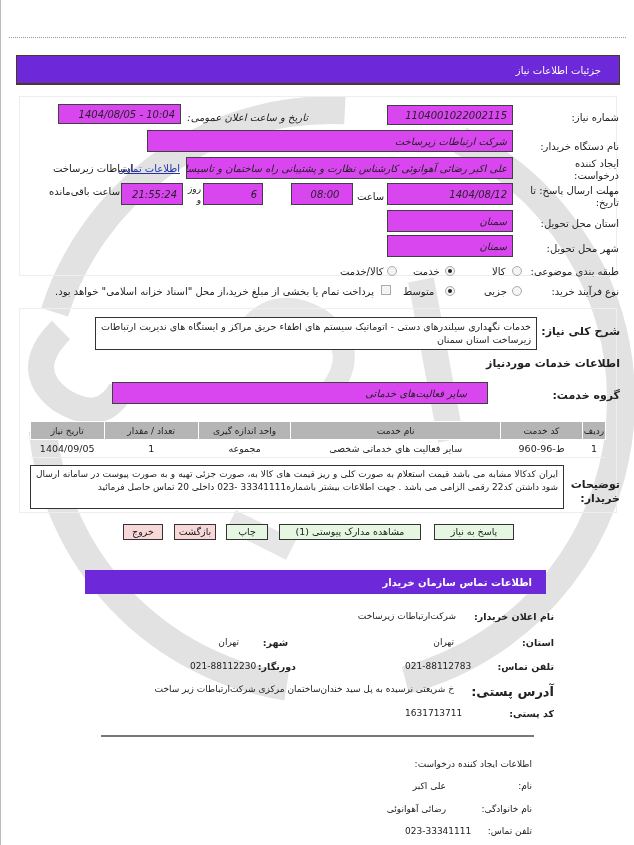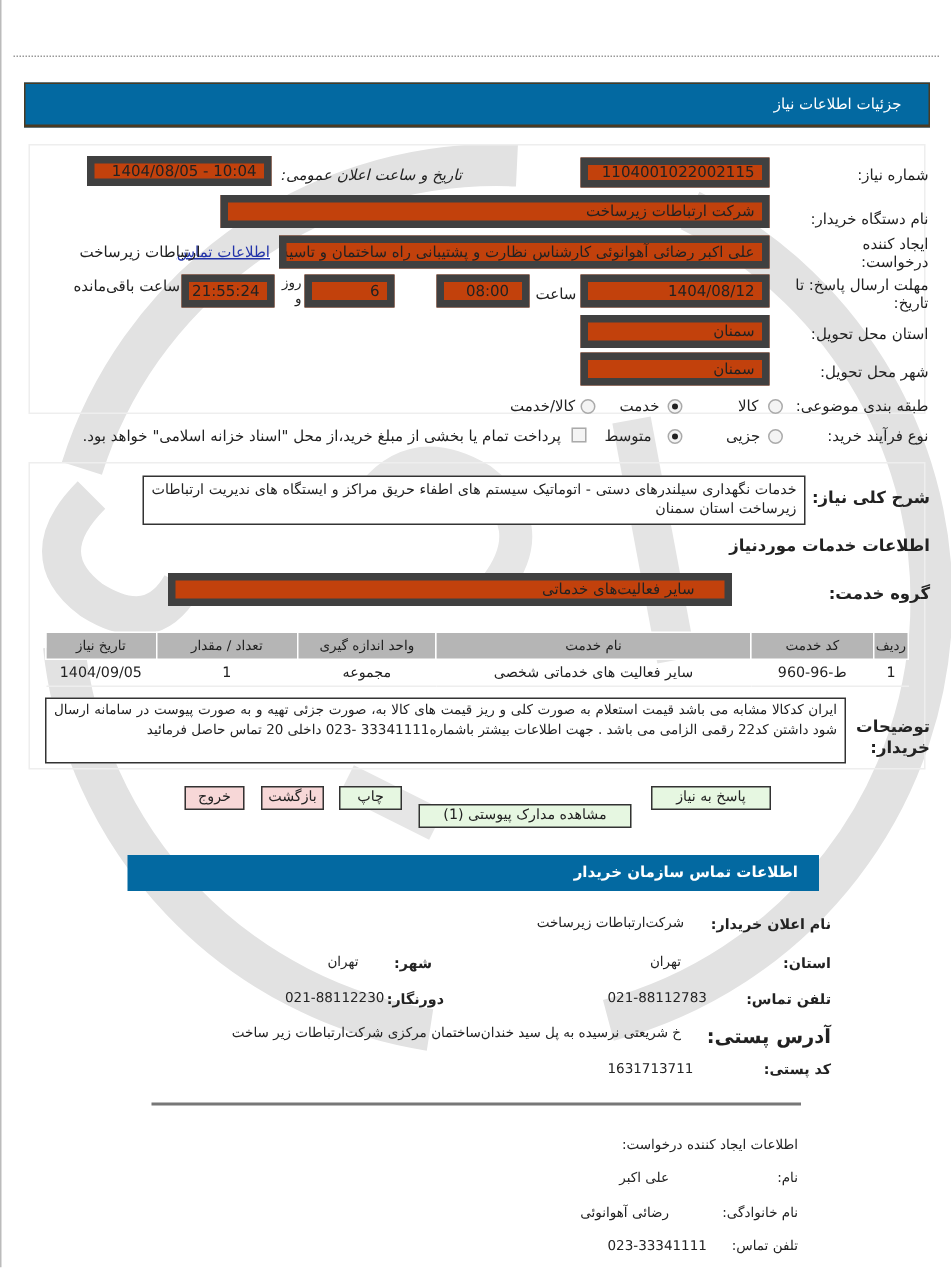--- a/index.html
+++ b/index.html
@@ -2,28 +2,28 @@
 <html><head>
 <meta charset="utf-8">
 <style>
   * { box-sizing: border-box; margin: 0; padding: 0; }
   html, body { width: 634px; height: 845px; background: #fff; overflow: hidden; }
   body { font-family: "DejaVu Sans", sans-serif; font-size: 10px; color: #222; position: relative; }
   .page { position: absolute; left: 0; top: 0; width: 634px; height: 845px; border-left: 1px solid #bbb; }
   .dotted-rule { position: absolute; left: 8px; right: 8px; top: 37px; border-top: 1px dotted #999; }
   .watermark { position: absolute; pointer-events: none; }
 
-  .header-bar { position: absolute; background: #0369a1; color: #fff; border: 1px solid #4a3a22; border-bottom-width: 2px; direction: rtl; font-weight: normal; }
+  .header-bar { position: absolute; background: #6d28d9; color: #fff; border: 1px solid #4a3a22; border-bottom-width: 2px; direction: rtl; font-weight: normal; }
   .header-bar span { position: absolute; right: 18px; top: 50%; transform: translateY(-50%); font-size: 10px; }
 
   .panel { position: absolute; border: 1px solid #eee; background: transparent; }
 
   .lbl { position: absolute; direction: rtl; text-align: right; font-size: 10px; color: #222; white-space: nowrap; }
   .lbl.bold { font-weight: bold; font-size: 11px; }
-  .box { position: absolute; border: 5px solid #404040; background: #c2410c; direction: rtl; font-size: 10px; padding: 0 5px; display: flex; align-items: center; overflow: hidden; white-space: nowrap; }
+  .box { position: absolute; border: 1px solid #404040; background: #d946ef; direction: rtl; font-size: 10px; padding: 0 5px; display: flex; align-items: center; overflow: hidden; white-space: nowrap; font-style: italic; }
   .box.ltr { direction: ltr; justify-content: flex-end; }
   .box.center { justify-content: center; padding-left: 11px; }
   .link { color: #2233aa; }
 
   .radio { position: absolute; width: 10px; height: 10px; border-radius: 50%; border: 1px solid #aaa; background: #f4f4f4; }
   .radio.on::after { content: ""; position: absolute; left: 2px; top: 2px; width: 4px; height: 4px; border-radius: 50%; background: #222; }
   .check { position: absolute; width: 10px; height: 10px; border: 1px solid #aaa; background: #f4f4f4; }
 
   table.svc { position: absolute; border-collapse: collapse; direction: rtl; font-size: 9.5px; }
   table.svc th { background: #b5b5b5; color: #222; font-weight: normal; height: 18px; border: 1px solid #fff; font-size: 9px; }
@@ -135,21 +135,21 @@
         <td>1</td>
         <td>1404/09/05</td>
       </tr>
     </tbody>
   </table>
 
   <span class="lbl bold" style="right:14px;top:478px;white-space:normal;width:50px;line-height:14px;">توضیحات خریدار:</span>
   <div class="desc-box" style="left:29px;top:465px;width:534px;height:44px;padding:2px 5px;line-height:13px;font-size:9px;">ایران کدکالا مشابه می باشد قیمت استعلام به صورت کلی و ریز قیمت های کالا به، صورت جزئی تهیه و به صورت پیوست در سامانه ارسال شود داشتن کد22 رقمی الزامی می باشد . جهت اطلاعات بیشتر باشماره33341111 -023 داخلی 20 تماس حاصل فرمائید</div>
 
   <div class="btn green" style="left:433px;top:524px;width:80px;">پاسخ به نیاز</div>
-  <div class="btn green" style="left:278px;top:524px;width:142px;margin-top:12px;">مشاهده مدارک پیوستی (1)</div>
+  <div class="btn green" style="left:278px;top:524px;width:142px;">مشاهده مدارک پیوستی (1)</div>
   <div class="btn green" style="left:225px;top:524px;width:42px;">چاپ</div>
   <div class="btn pink" style="left:173px;top:524px;width:42px;">بازگشت</div>
   <div class="btn pink" style="left:122px;top:524px;width:40px;">خروج</div>
 
   <div class="header-bar" style="left:84px;top:570px;width:461px;height:24px;border:none;">
     <span style="font-weight:bold;right:14px;">اطلاعات تماس سازمان خریدار</span>
   </div>
 
   <span class="lbl bold" style="right:80px;top:611px;font-size:9.5px;">نام اعلان خریدار:</span>
   <span class="lbl" style="right:178px;top:611px;font-size:9px;">شرکت‌ارتباطات زیرساخت</span>

